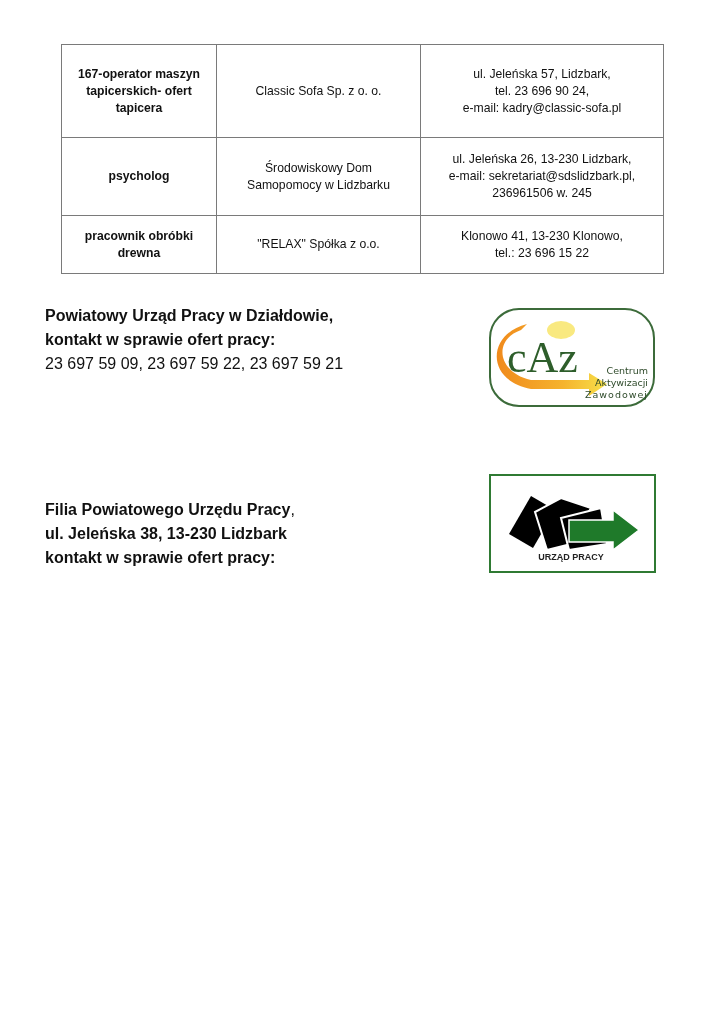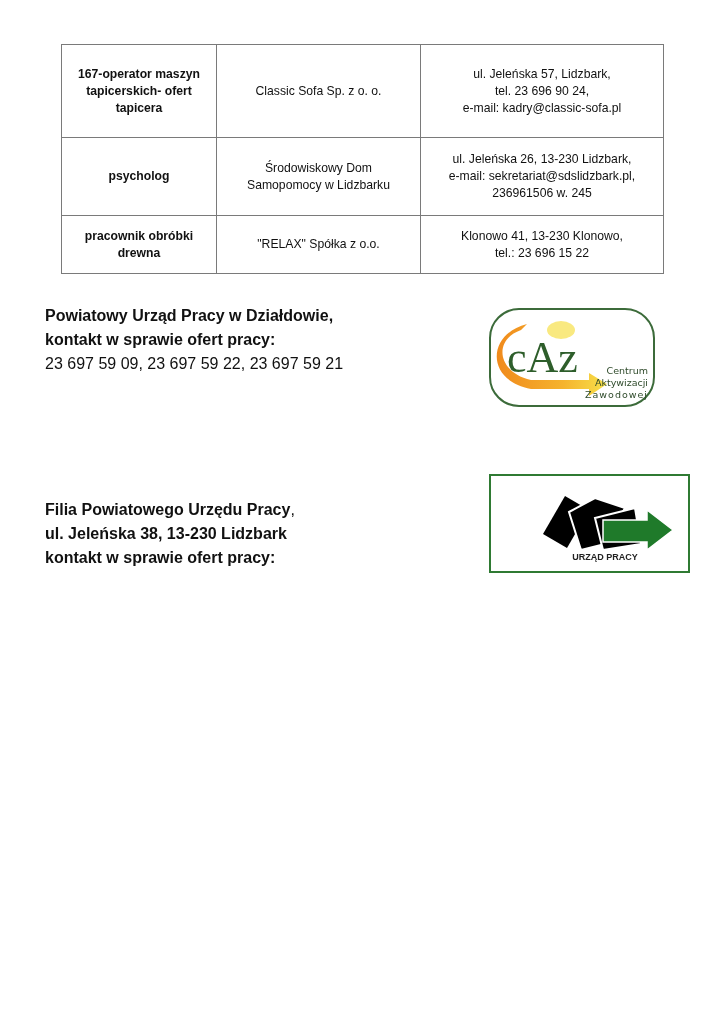--- a/index.html
+++ b/index.html
@@ -14,21 +14,21 @@
   .tbl tr.r1 td { height: 70px; }
   .tbl tr.r2 td { height: 55px; }
   .tbl tr.r3 td { height: 34px; }
   .tbl tr.r4 td { height: 35px; }
   .cell-line { display: block; }
   .block { position: absolute; left: 45px; font-size: 16px; line-height: 24px; }
   .block .line { display: block; white-space: nowrap; }
   .b { font-weight: bold; }
   .logo { position: absolute; border: 2px solid #3c6b3a; background: #fff; }
   .logo1 { left: 489px; top: 308px; width: 162px; height: 95px; border-radius: 30px; }
-  .logo2 { left: 489px; top: 474px; width: 163px; height: 95px; border-color: #2f7a33; padding-left: 34px; }
+  .logo2 { left: 489px; top: 474px; width: 163px; height: 95px; border-color: #2f7a33; }
 </style>
 </head>
 <body>
 
 <table class="tbl">
   <tbody>
       <tr class="r1">
     <td class="c1">
       <span class="cell-line">167-operator maszyn</span>
       <span class="cell-line">tapicerskich- ofert</span>

